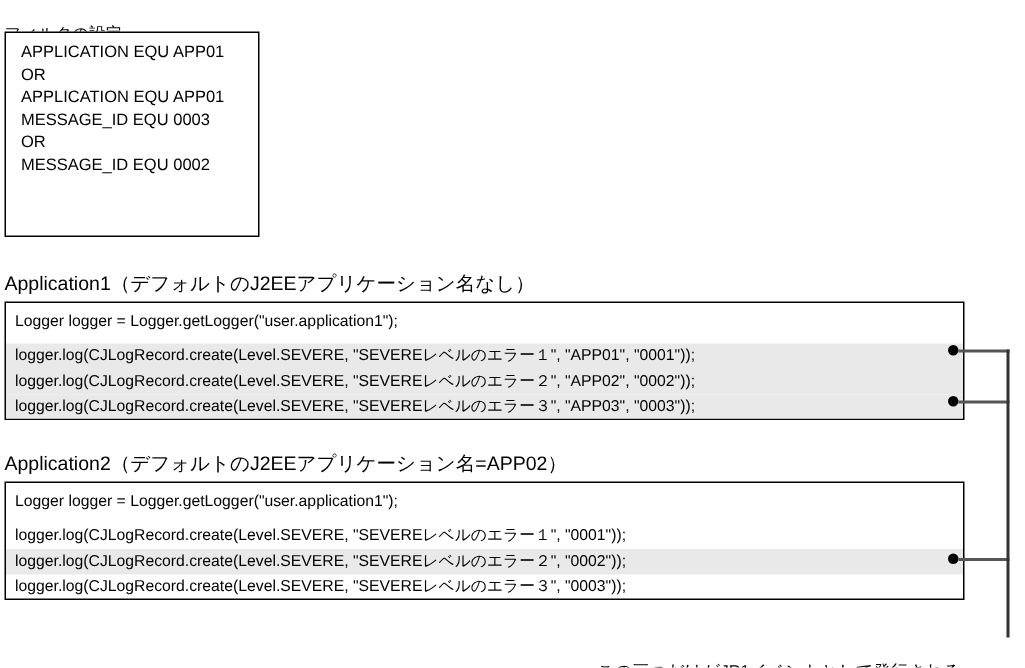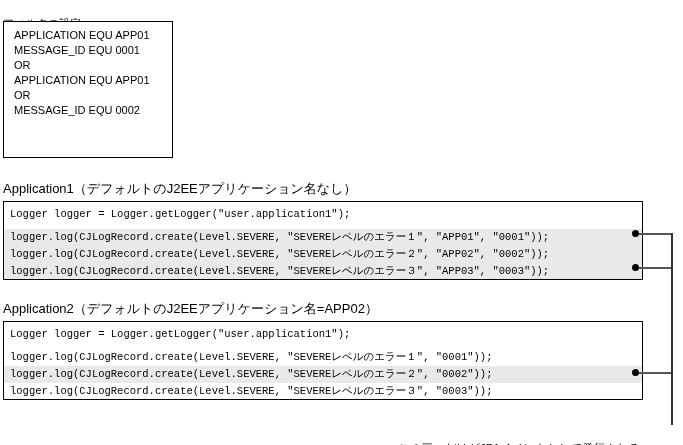--- a/index.html
+++ b/index.html
@@ -60,21 +60,21 @@
     line-height: 14px;
     white-space: nowrap;
   }
   .code-box {
     border: 1.5px solid #000;
     box-sizing: border-box;
     background: #fff;
     overflow: hidden;
   }
   .code-line {
-    font-family: Liberation Mono, monospace;
+    font-family: Liberation Sans, sans-serif;
     font-size: 10.5px;
     line-height: 17px;
     height: 17px;
     white-space: pre;
     padding-left: 6px;
     color: #000;
   }
   .code-line.hl { background: #e9e9e9; }
   .code-spacer { height: 6px; }
 
@@ -103,23 +103,23 @@
   }
 </style>
 </head>
 <body>
 
 <div class="abs caption" id="filter-label">フィルタの設定</div>
 
 <div class="abs code-box" id="filter-box">
   <div class="flines">
     <div class="mono-line">APPLICATION EQU APP01</div>
-    <div class="mono-line">MESSAGE_ID EQU 0001</div>
     <div class="mono-line">OR</div>
     <div class="mono-line">APPLICATION EQU APP01</div>
+    <div class="mono-line">MESSAGE_ID EQU 0003</div>
     <div class="mono-line">OR</div>
     <div class="mono-line">MESSAGE_ID EQU 0002</div>
   </div>
 </div>
 
 <div class="abs panel-title" style="left:3px; top:182px;">Application1（デフォルトのJ2EEアプリケーション名なし）</div>
 
 <div class="abs code-box" style="left:3px; top:201px; width:640px; height:79px;">
   <div class="code-line" style="margin-top:4px;">Logger logger = Logger.getLogger("user.application1");</div>
   <div class="code-spacer"></div>

